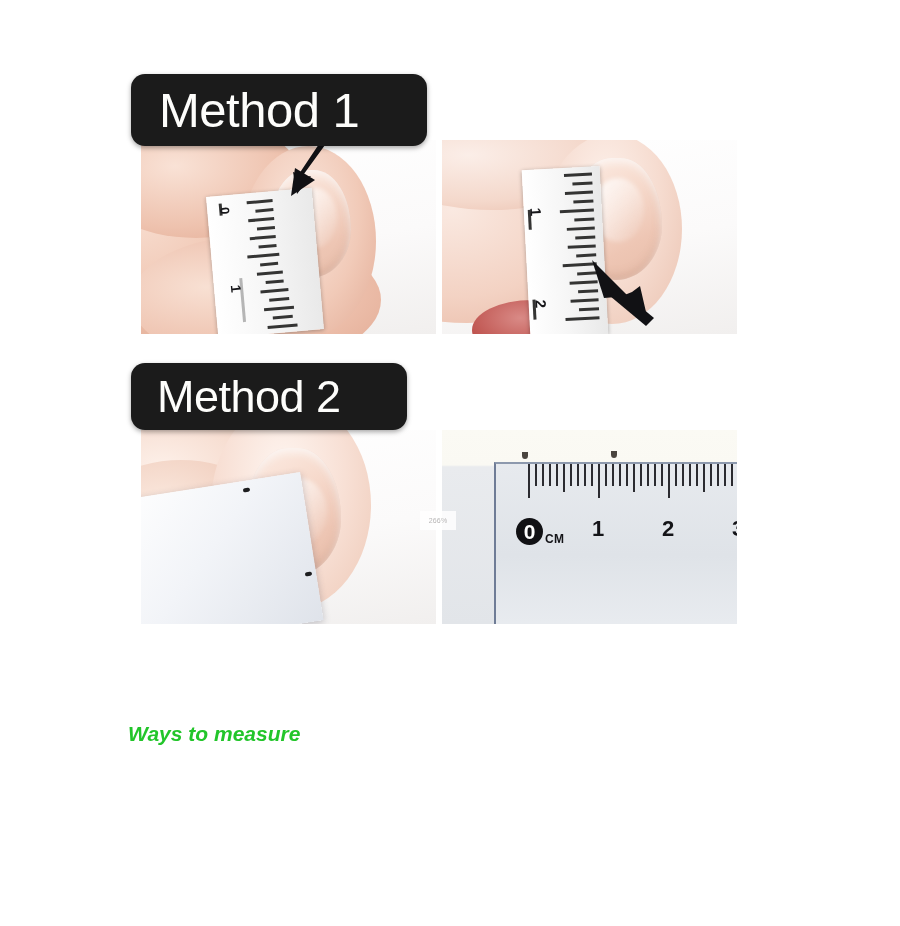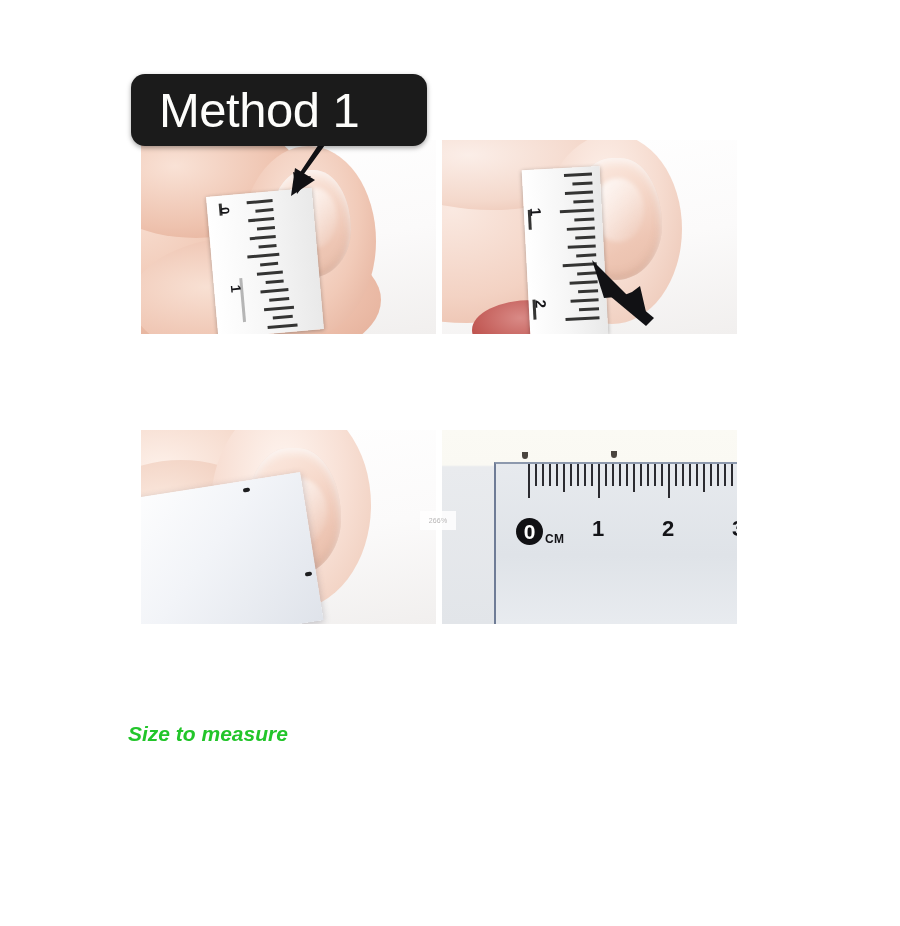--- a/index.html
+++ b/index.html
@@ -385,20 +385,23 @@
           <span class="ruler-num" style="left:166px;top:54px;">2</span>
           <span class="ruler-num" style="left:236px;top:54px;">3</span>
         </div>
       </div>
     </div>
   </div>
 
   <div class="method-badge" id="badge-method-1">
     <span>Method 1</span>
   </div>
+  <div class="method-badge" id="badge-method-2">
+    <span>Method 2</span>
+  </div>
 
   <div class="zoom-indicator">266%</div>
 
   <div class="text-block">
-    <h2 class="section-heading">Size to measure</h2>
+    <h2 class="section-heading">Ways to measure</h2>
   </div>
 
 </div>
 
 </body></html>

